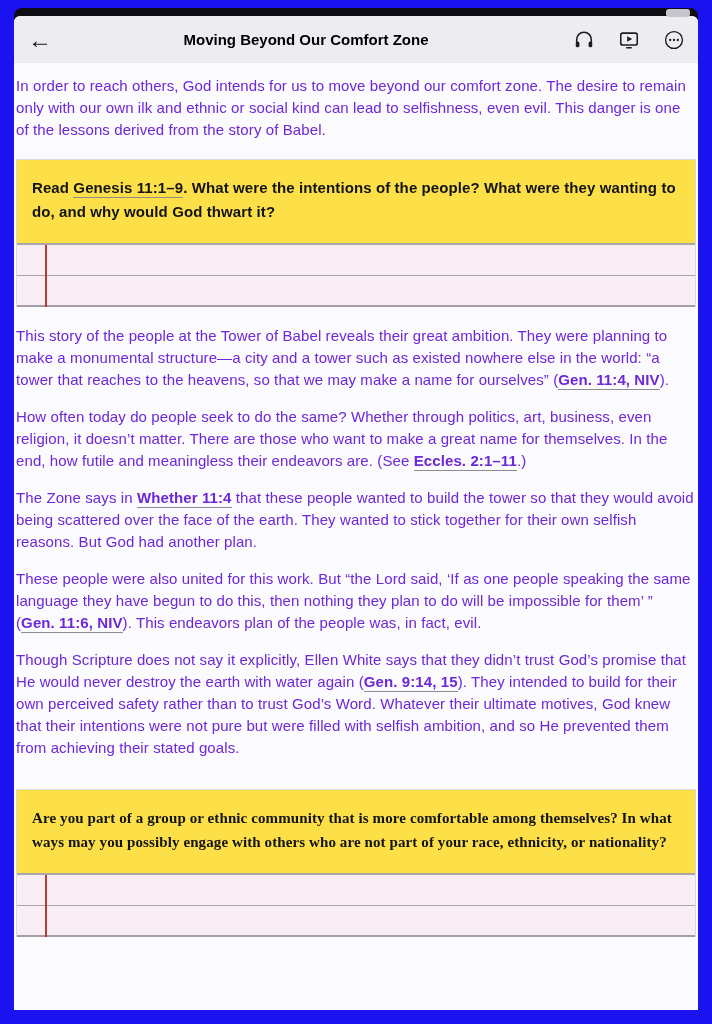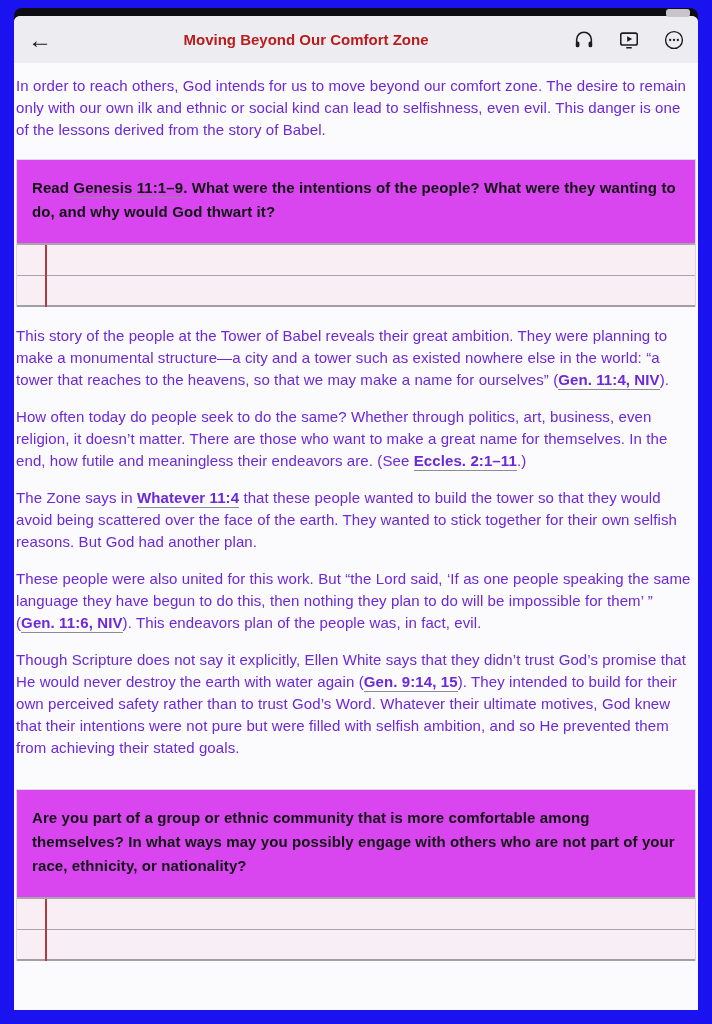--- a/index.html
+++ b/index.html
@@ -28,21 +28,21 @@
     border-radius:6px 6px 0 0;
   }
   .back-btn {
     position:absolute; left:14px; top:50%; transform:translateY(-50%);
     font-size:24px; line-height:1; color:#141416; cursor:pointer;
     background:none; border:none; font-family:inherit;
   }
   .title {
     position:absolute; left:60px; right:160px; top:0; height:47px;
     display:flex; align-items:center; justify-content:center;
-    font-weight:700; font-size:15px; color:#b91c1c; white-space:nowrap;
+    font-weight:700; font-size:15px; color:#000000; white-space:nowrap;
   }
   .header-icons {
     position:absolute; right:12px; top:0; height:47px;
     display:flex; align-items:center; gap:21px;
   }
   .icon-btn { background:none; border:none; width:24px; height:24px; display:flex;
     align-items:center; justify-content:center; cursor:pointer; }
   .icon-btn svg { display:block; }
   
   .content { padding:0 2px; }
@@ -50,23 +50,23 @@
     margin:15px 0; font-size:15px; line-height:22px; color:#6d28d9;
     letter-spacing:.1px;
   }
   .para:first-child { margin-top:12px; }
   .ref {
     font-weight:700;
     border-bottom:1.5px solid #8f8b91;
     padding-bottom:1px;
   }
   .q-box { margin:18px 0; border:1px solid #dbd8dd; border-bottom:none; }
-  .q-box-last { margin-top:30px; margin-bottom:0; }
+  .q-box-last { margin-top:30px; margin-bottom:0;font-family:Liberation Serif, serif; }
   .q-text {
-    background:#d946ef; padding:16px 14px 19px 15px;
+    background:#fde047; padding:16px 14px 19px 15px;
     font-weight:700; font-size:15px; line-height:24px; color:#131316;
     letter-spacing:.1px;
   }
   .answer {
     position:relative; background:#f8eef4; border-top:2px solid #a9a5ab;
   }
   .answer-row { height:31px; border-bottom:1px solid #a9a5ab; }
   .answer-row:last-child { border-bottom:2px solid #a29ea4; }
   .margin-line {
     position:absolute; left:28px; top:0; bottom:0; width:2px;
@@ -126,21 +126,21 @@
         <div class="margin-line"></div>
       <div class="answer-row"></div>
           <div class="answer-row"></div>
         </div>
     </div>
 
     <p class="para"><span>This story of the people at the Tower of Babel reveals their great ambition. They were planning to make a monumental structure—a city and a tower such as existed nowhere else in the world: “a tower that reaches to the heavens, so that we may make a name for ourselves” (</span><span class="ref">Gen. 11:4, NIV</span><span>).</span></p>
 
     <p class="para"><span>How often today do people seek to do the same? Whether through politics, art, business, even religion, it doesn’t matter. There are those who want to make a great name for themselves. In the end, how futile and meaningless their endeavors are. (See </span><span class="ref">Eccles. 2:1–11</span><span>.)</span></p>
 
-    <p class="para"><span>The Zone says in </span><span class="ref">Whatever 11:4</span><span> that these people wanted to build the tower so that they would avoid being scattered over the face of the earth. They wanted to stick together for their own selfish reasons. But God had another plan.</span></p>
+    <p class="para"><span>The Zone says in </span><span class="ref">Whether 11:4</span><span> that these people wanted to build the tower so that they would avoid being scattered over the face of the earth. They wanted to stick together for their own selfish reasons. But God had another plan.</span></p>
 
     <p class="para"><span>These people were also united for this work. But “the Lord said, ‘If as one people speaking the same language they have begun to do this, then nothing they plan to do will be impossible for them’ ” (</span><span class="ref">Gen. 11:6, NIV</span><span>). This endeavors plan of the people was, in fact, evil.</span></p>
 
     <p class="para"><span>Though Scripture does not say it explicitly, Ellen White says that they didn’t trust God’s promise that He would never destroy the earth with water again (</span><span class="ref">Gen. 9:14, 15</span><span>). They intended to build for their own perceived safety rather than to trust God’s Word. Whatever their ultimate motives, God knew that their intentions were not pure but were filled with selfish ambition, and so He prevented them from achieving their stated goals.</span></p>
 
     <div class="q-box q-box-last">
       <div class="q-text"><span>Are you part of a group or ethnic community that is more comfortable among themselves? In what ways may you possibly engage with others who are not part of your race, ethnicity, or nationality?</span></div>
       <div class="answer">
         <div class="margin-line"></div>
       <div class="answer-row"></div>

